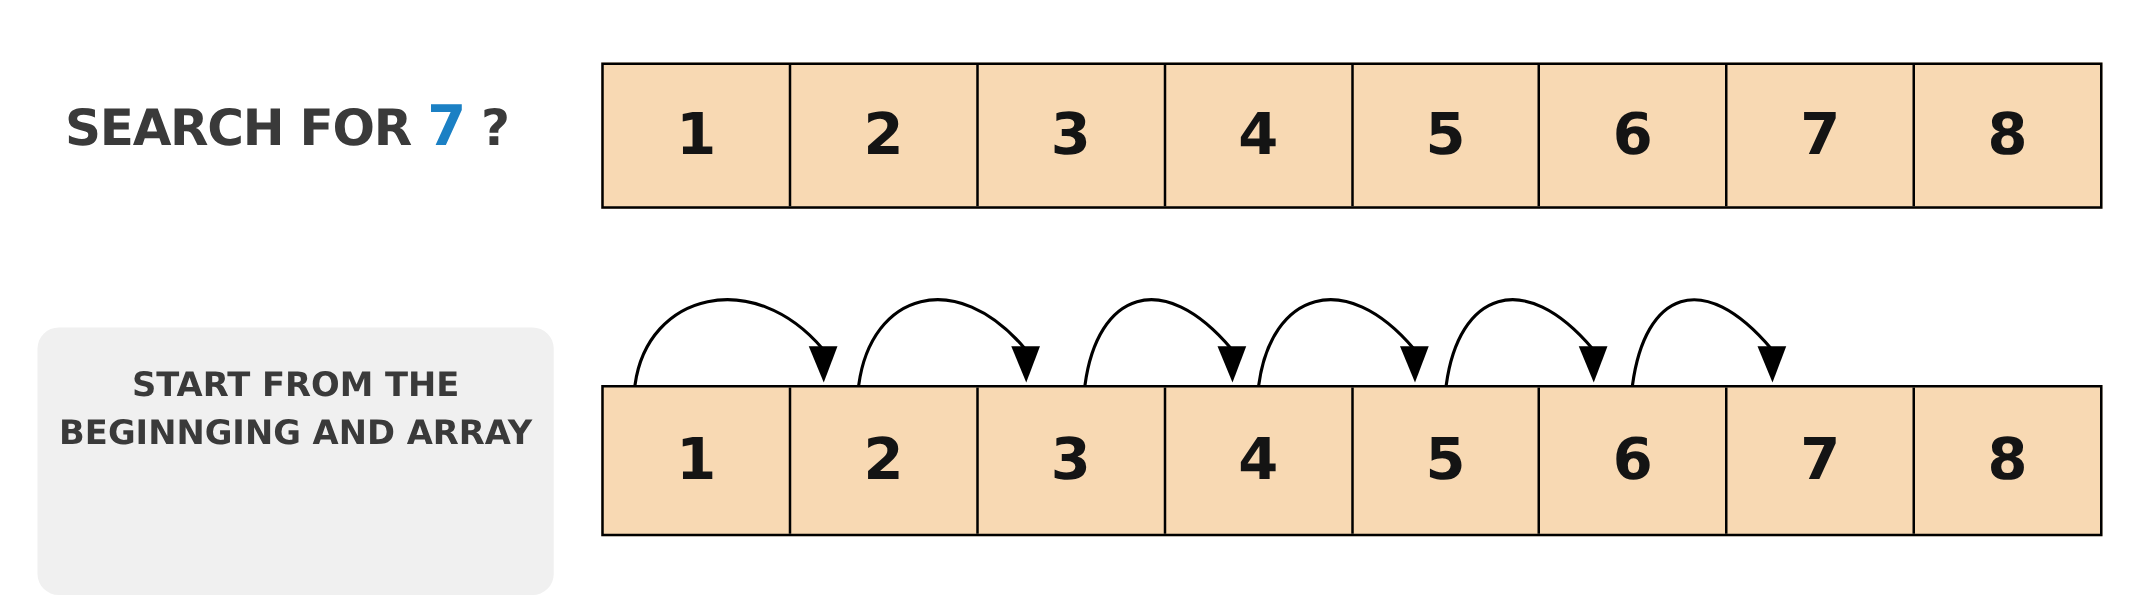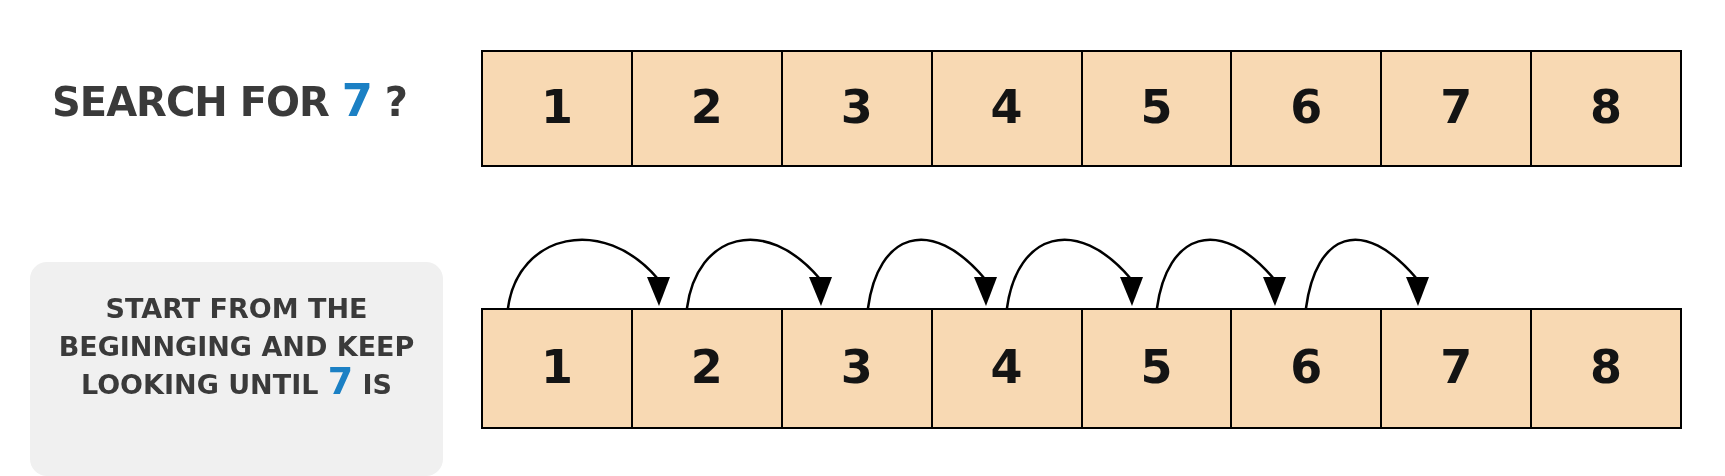--- a/index.html
+++ b/index.html
@@ -73,22 +73,21 @@
       <div class="cell">3</div>
       <div class="cell">4</div>
       <div class="cell">5</div>
       <div class="cell">6</div>
       <div class="cell">7</div>
       <div class="cell">8</div>
     </div>
 
   <div class="note-box">
     <div>START FROM THE</div>
-    <div>BEGINNGING AND KEEP</div>
-    <div><span>LOOKING UNTIL </span><span class="note-num">7</span><span> IS</span></div>
+    <div>BEGINNGING AND ARRAY</div>
   </div>
 
   <div class="array array-bottom">
       <div class="cell">1</div>
       <div class="cell">2</div>
       <div class="cell">3</div>
       <div class="cell">4</div>
       <div class="cell">5</div>
       <div class="cell">6</div>
       <div class="cell">7</div>

